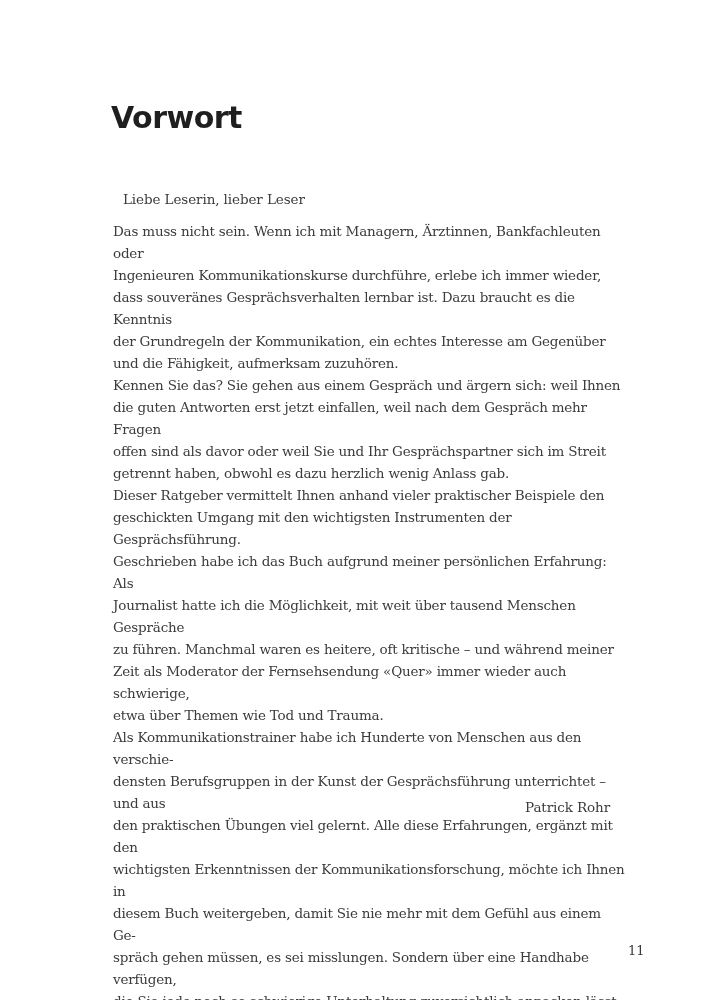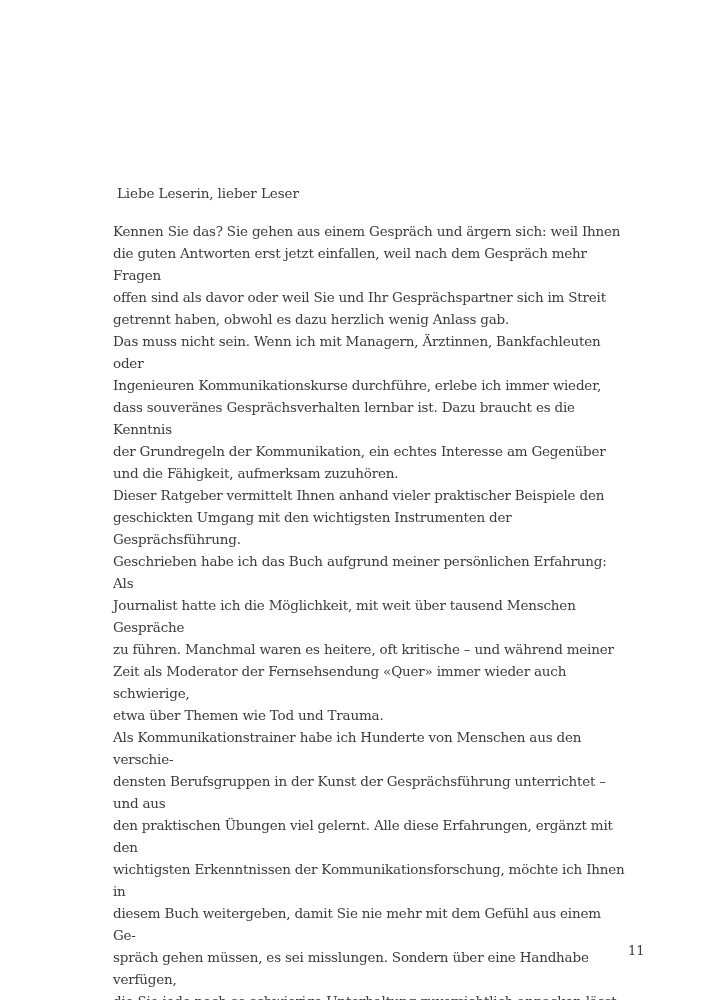--- a/index.html
+++ b/index.html
@@ -26,21 +26,21 @@
     font-family: "DejaVu Sans", sans-serif;
     font-weight: bold;
     font-size: 30px;
     letter-spacing: -0.5px;
     color: #1f1f1f;
   }
   .salutation {
     position: absolute;
     left: 113px;
     top: 181px;
-    margin: 4px;
+    margin: 10px;
     font-size: 13.5px;
     letter-spacing: -0.1px;
     color: #3b3b3b;
   }
   .body-text {
     position: absolute;
     left: 113px;
     top: 220px;
     width: 512px;
     color: #3b3b3b;
@@ -73,48 +73,50 @@
     font-size: 13px;
     color: #3b3b3b;
     margin-top: 23px;
   }
 </style>
 </head>
 <body>
 
 <div class="page">
 
+  <h1 class="heading">Vorwort</h1>
 
   <p class="salutation">Liebe Leserin, lieber Leser</p>
 
   <div class="body-text">
-    <p>Kennen Sie das? Sie gehen aus einem Gespräch und ärgern sich: weil Ihnen
-die guten Antworten erst jetzt einfallen, weil nach dem Gespräch mehr Fragen
-offen sind als davor oder weil Sie und Ihr Gesprächspartner sich im Streit
-getrennt haben, obwohl es dazu herzlich wenig Anlass gab.</p>
     <p>Das muss nicht sein. Wenn ich mit Managern, Ärztinnen, Bankfachleuten oder
 Ingenieuren Kommunikationskurse durchführe, erlebe ich immer wieder,
 dass souveränes Gesprächsverhalten lernbar ist. Dazu braucht es die Kenntnis
 der Grundregeln der Kommunikation, ein echtes Interesse am Gegenüber
 und die Fähigkeit, aufmerksam zuzuhören.</p>
+    <p>Kennen Sie das? Sie gehen aus einem Gespräch und ärgern sich: weil Ihnen
+die guten Antworten erst jetzt einfallen, weil nach dem Gespräch mehr Fragen
+offen sind als davor oder weil Sie und Ihr Gesprächspartner sich im Streit
+getrennt haben, obwohl es dazu herzlich wenig Anlass gab.</p>
     <p>Dieser Ratgeber vermittelt Ihnen anhand vieler praktischer Beispiele den
 geschickten Umgang mit den wichtigsten Instrumenten der Gesprächsführung.
 Geschrieben habe ich das Buch aufgrund meiner persönlichen Erfahrung: Als
 Journalist hatte ich die Möglichkeit, mit weit über tausend Menschen Gespräche
 zu führen. Manchmal waren es heitere, oft kritische – und während meiner
 Zeit als Moderator der Fernsehsendung «Quer» immer wieder auch schwierige,
 etwa über Themen wie Tod und Trauma.</p>
     <p>Als Kommunikationstrainer habe ich Hunderte von Menschen aus den verschie-
 densten Berufsgruppen in der Kunst der Gesprächsführung unterrichtet – und aus
 den praktischen Übungen viel gelernt. Alle diese Erfahrungen, ergänzt mit den
 wichtigsten Erkenntnissen der Kommunikationsforschung, möchte ich Ihnen in
 diesem Buch weitergeben, damit Sie nie mehr mit dem Gefühl aus einem Ge-
 spräch gehen müssen, es sei misslungen. Sondern über eine Handhabe verfügen,
 die Sie jede noch so schwierige Unterhaltung zuversichtlich anpacken lässt.</p>
 
   </div>
 
   <div class="signature">
+    <p>Patrick Rohr</p>
   </div>
 
   <div class="page-number">11</div>
 
 </div>
 
 </body></html>

